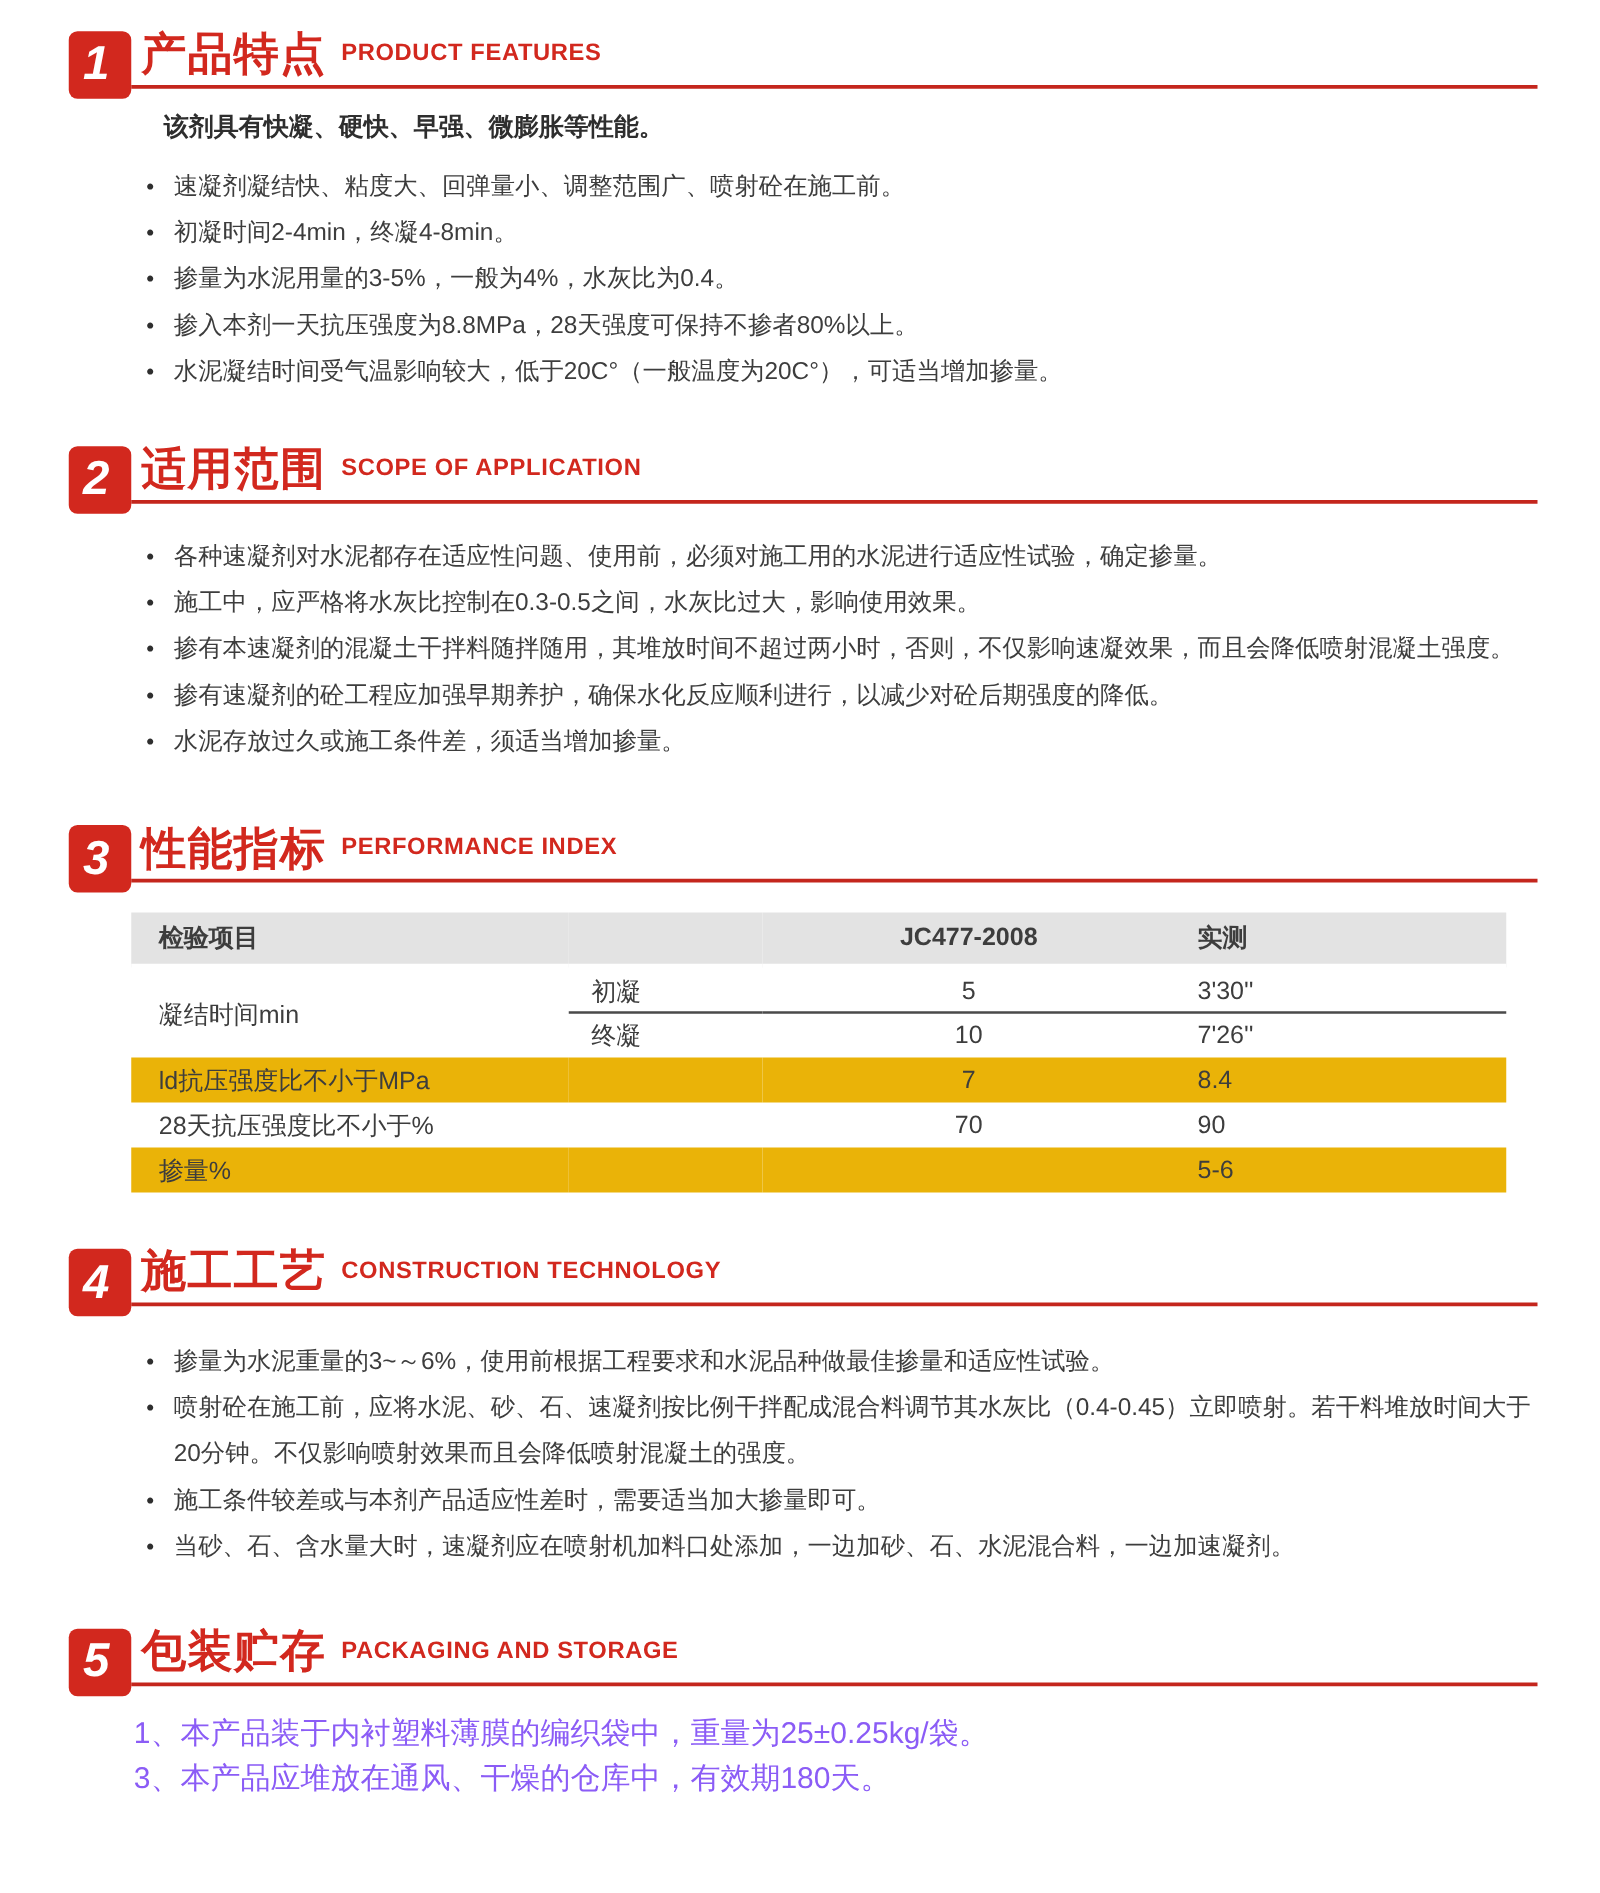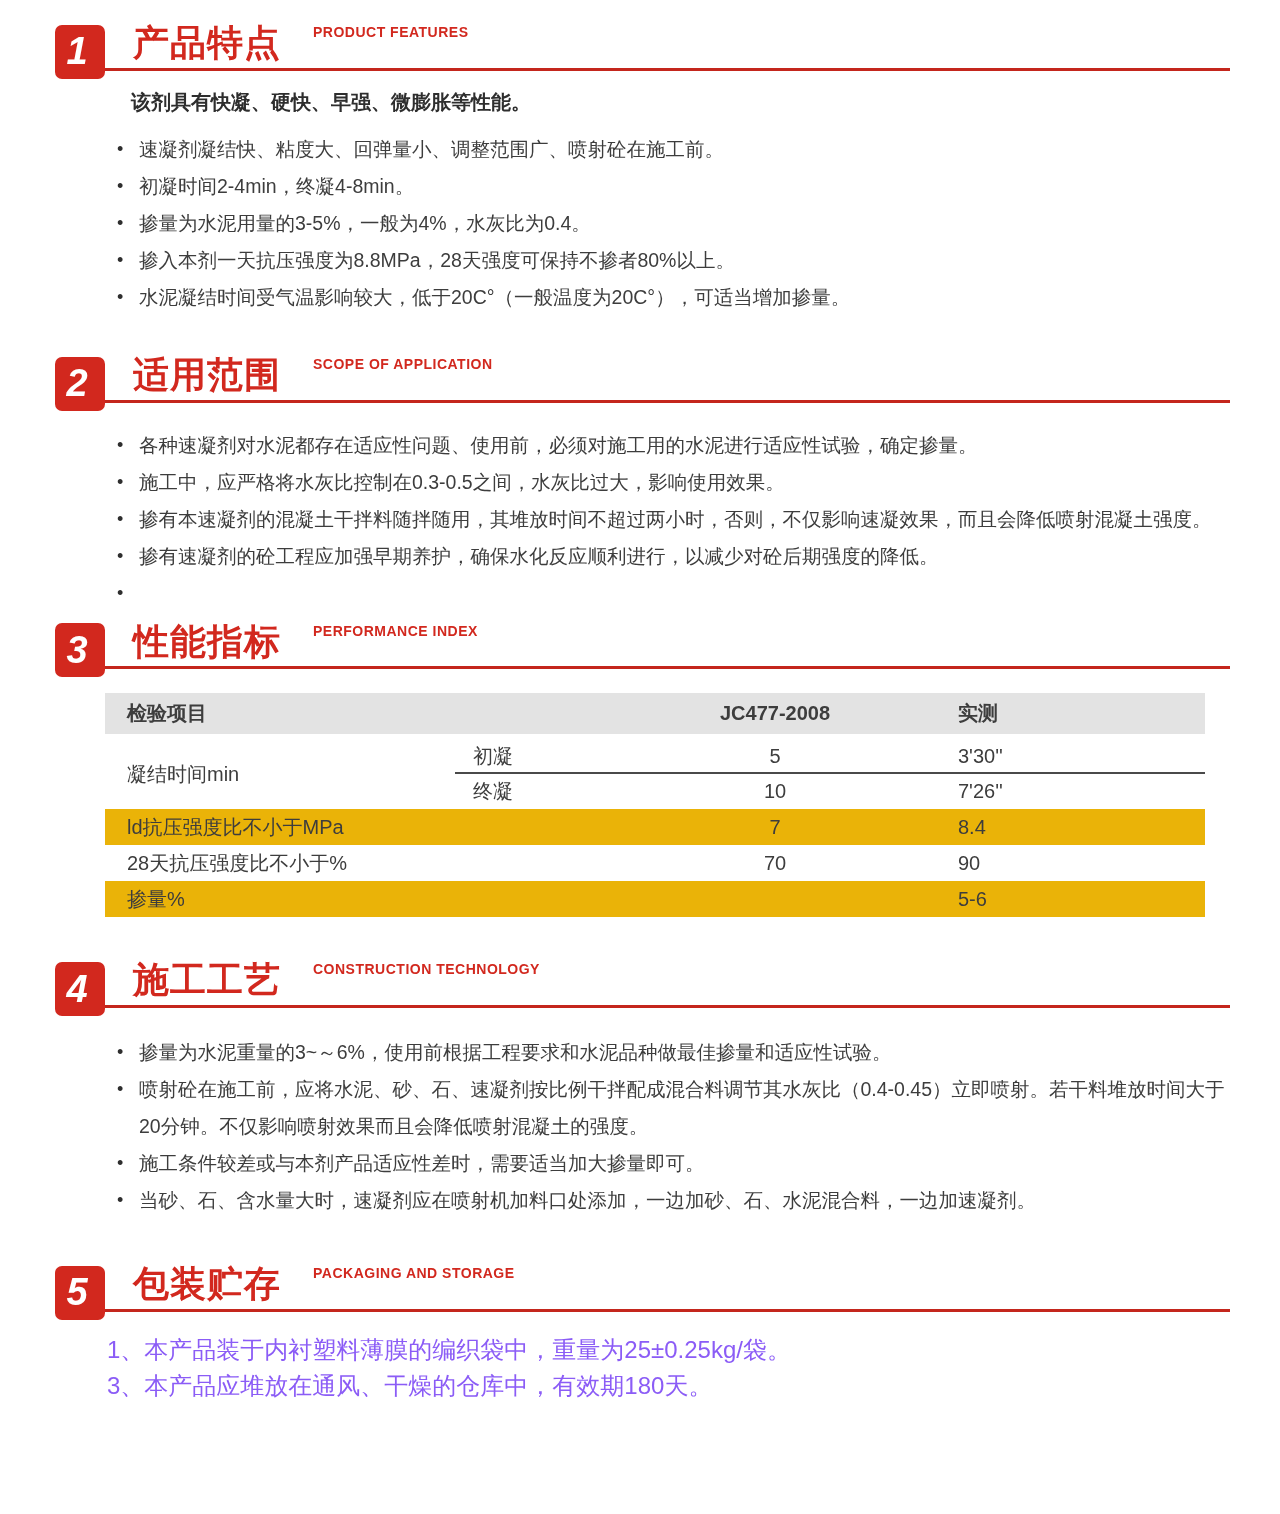--- a/index.html
+++ b/index.html
@@ -34,34 +34,33 @@
     font-weight: bold;
     font-style: italic;
     display: flex;
     align-items: center;
     justify-content: center;
     padding-right: 6px;
   }
   .sec-title-wrap {
     flex: 1 1 auto;
     display: flex;
-    align-items: flex-start;
+    align-items: center;
     border-bottom: 3px solid #c4261d;
-    padding: 0 0 6px 28px;
-    gap: 20px;
+    padding: 0 0 6px 8px;
   }
   .sec-title-zh {
     font-size: 36px;
     font-weight: bold;
     color: #d2281e;
     line-height: 1.05;
     letter-spacing: 1px;
   }
   .sec-title-en {
-    font-size: 14px;
+    font-size: 19px;
     font-weight: 600;
     color: #d2281e;
     margin-left: 12px;
     letter-spacing: 0.5px;
   }
   
   .intro {
     margin: 16px 0 4px 76px;
     font-size: 20px;
     font-weight: bold;
@@ -157,21 +156,21 @@
       <div class="sec-title-wrap">
         <span class="sec-title-zh">适用范围</span>
         <span class="sec-title-en">SCOPE OF APPLICATION</span>
       </div>
     </div>
     <ul class="bullets" style="margin-top:24px">
       <li><span class="dot">•</span><span>各种速凝剂对水泥都存在适应性问题、使用前，必须对施工用的水泥进行适应性试验，确定掺量。</span></li>
       <li><span class="dot">•</span><span>施工中，应严格将水灰比控制在0.3-0.5之间，水灰比过大，影响使用效果。</span></li>
       <li><span class="dot">•</span><span>掺有本速凝剂的混凝土干拌料随拌随用，其堆放时间不超过两小时，否则，不仅影响速凝效果，而且会降低喷射混凝土强度。</span></li>
       <li><span class="dot">•</span><span>掺有速凝剂的砼工程应加强早期养护，确保水化反应顺利进行，以减少对砼后期强度的降低。</span></li>
-      <li><span class="dot">•</span></li>
+      <li><span class="dot">•</span><span>水泥存放过久或施工条件差，须适当增加掺量。</span></li>
     </ul>
   </div>
 
   <div class="section s3">
     <div class="sec-header">
       <div class="sec-num">3</div>
       <div class="sec-title-wrap">
         <span class="sec-title-zh">性能指标</span>
         <span class="sec-title-en">PERFORMANCE INDEX</span>
       </div>

